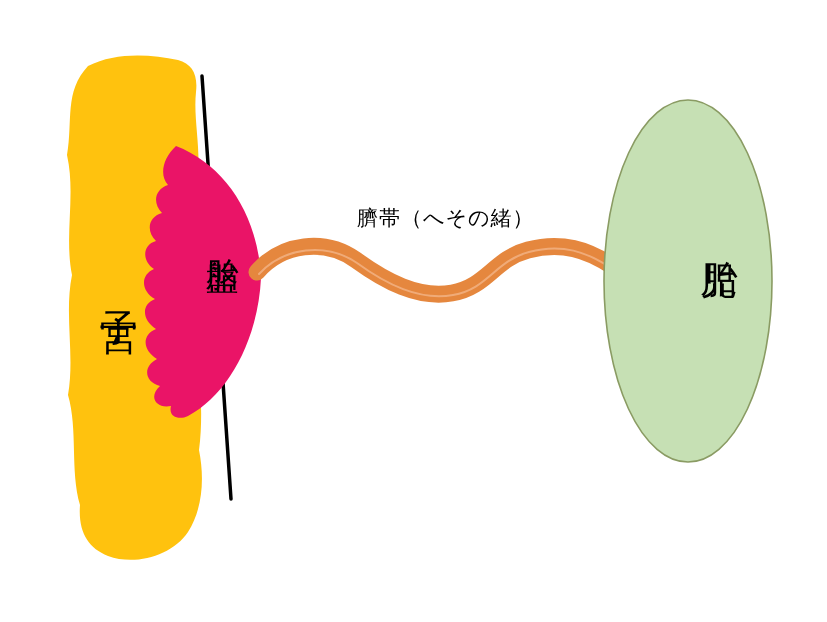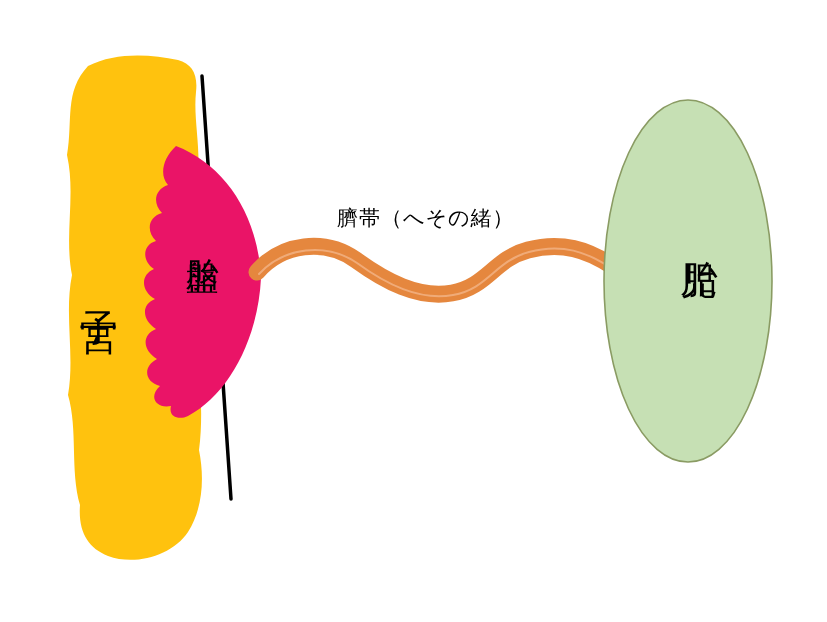--- a/index.html
+++ b/index.html
@@ -21,20 +21,21 @@
     top: 0;
     width: 827px;
     height: 622px;
   }
   .label {
     position: absolute;
     color: #000000;
     white-space: nowrap;
     line-height: 1.15;
     user-select: none;
+    margin-left: 20px;
   }
   .label-vertical {
     writing-mode: vertical-rl;
     text-orientation: upright;
   }
   .label-uterus {
     left: 76px;
     top: 281px;
     font-size: 38px;
     letter-spacing: 4px;

